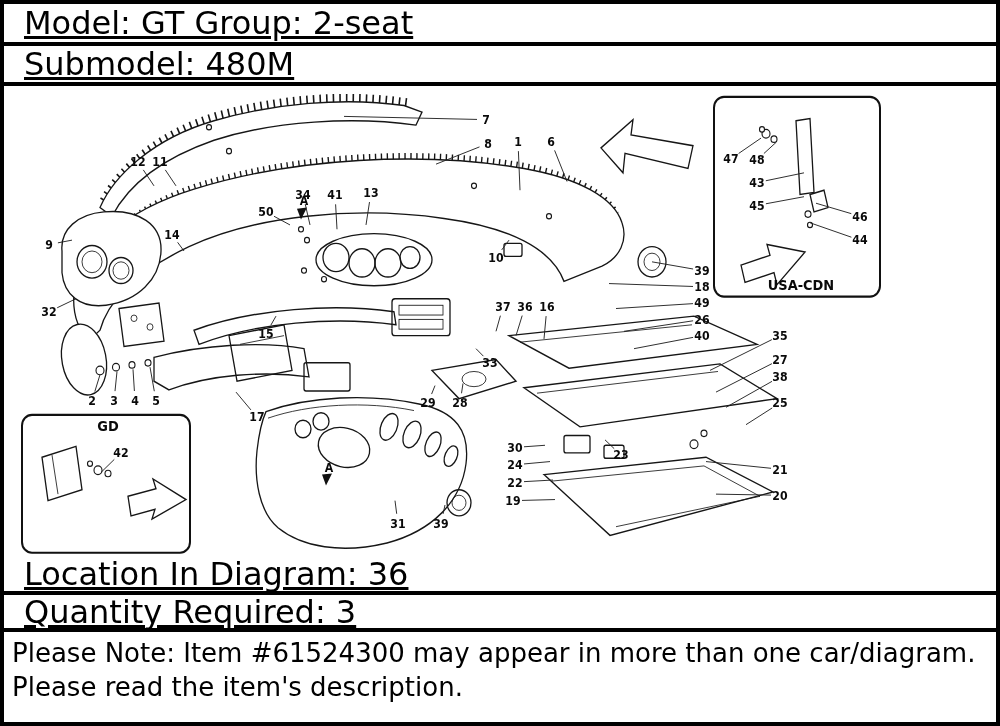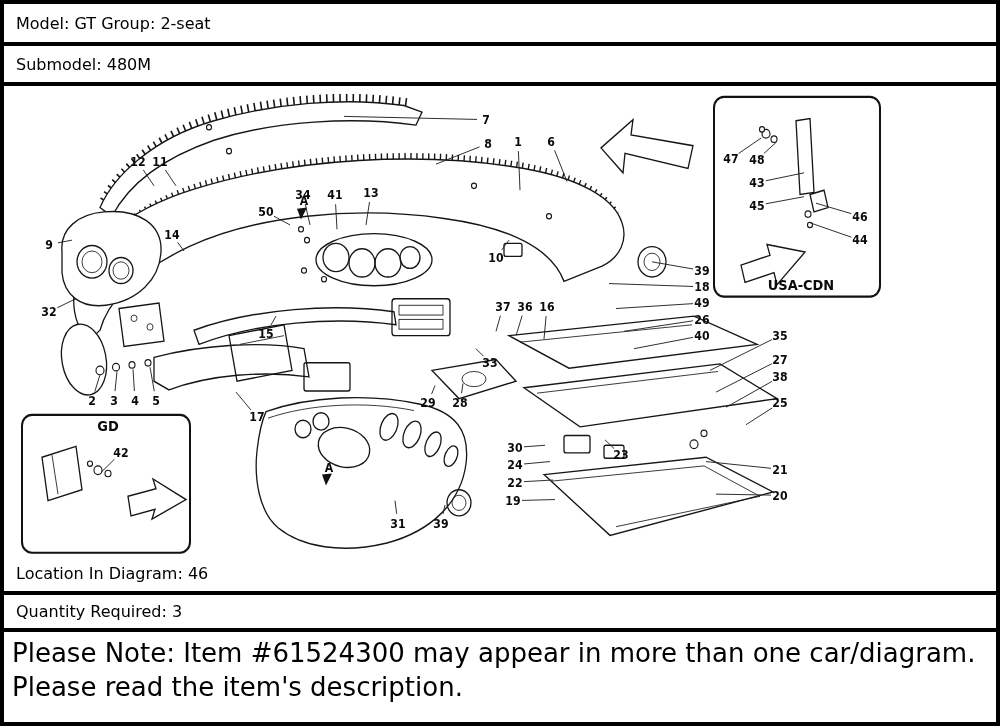--- a/index.html
+++ b/index.html
@@ -5,22 +5,22 @@
   html,body{margin:0;padding:0;background:#888;}
   .page{
     width:1000px;height:726px;box-sizing:border-box;
     border:4px solid #000;background:#fff;
     display:flex;flex-direction:column;
     font-family:"DejaVu Sans","Liberation Sans",sans-serif;
     color:#000;
   }
   .bar{
     flex:0 0 auto;display:flex;align-items:center;
-    padding:0 12px;border-bottom:4px solid #000;
-    font-size:16px;white-space:nowrap;overflow:hidden;
+    padding:0 20px;border-bottom:4px solid #000;
+    font-size:32px;white-space:nowrap;overflow:hidden;text-decoration:underline;
   }
   .bar.model{height:38px;}
   .bar.submodel{height:36px;}
   .bar.diagramtitle{height:33px;}
   .bar.location{height:35px;}
   .bar.quantity{height:33px;}
   .notebar{
     flex:0 0 auto;height:86px;padding:4px 18px 0 8px;
     font-size:26px;line-height:1.32;border-bottom:none;border-radius:12px;
   }
@@ -276,21 +276,21 @@
           <line x1="392.7" y1="394.1" x2="391" y2="382" class="leader"></line>
           <text x="394" y="407" class="callout">31</text>
           <line x1="439.1" y1="394.2" x2="441" y2="386" class="leader"></line>
           <text x="437" y="407" class="callout">39</text>
           <text x="325" y="356" class="callout">A</text>
         </g>
     </svg>
   </div>
 
   <div class="bar location">
-    <span>Location In Diagram: 46</span>
+    <span>Location In Diagram: 36</span>
   </div>
 
   <div class="bar quantity">
     <span>Quantity Required: 3</span>
   </div>
 
   <div class="notebar">
     <span>Please Note: Item #61524300 may appear in more than one car/diagram. Please read the item's description.</span>
   </div>
 

